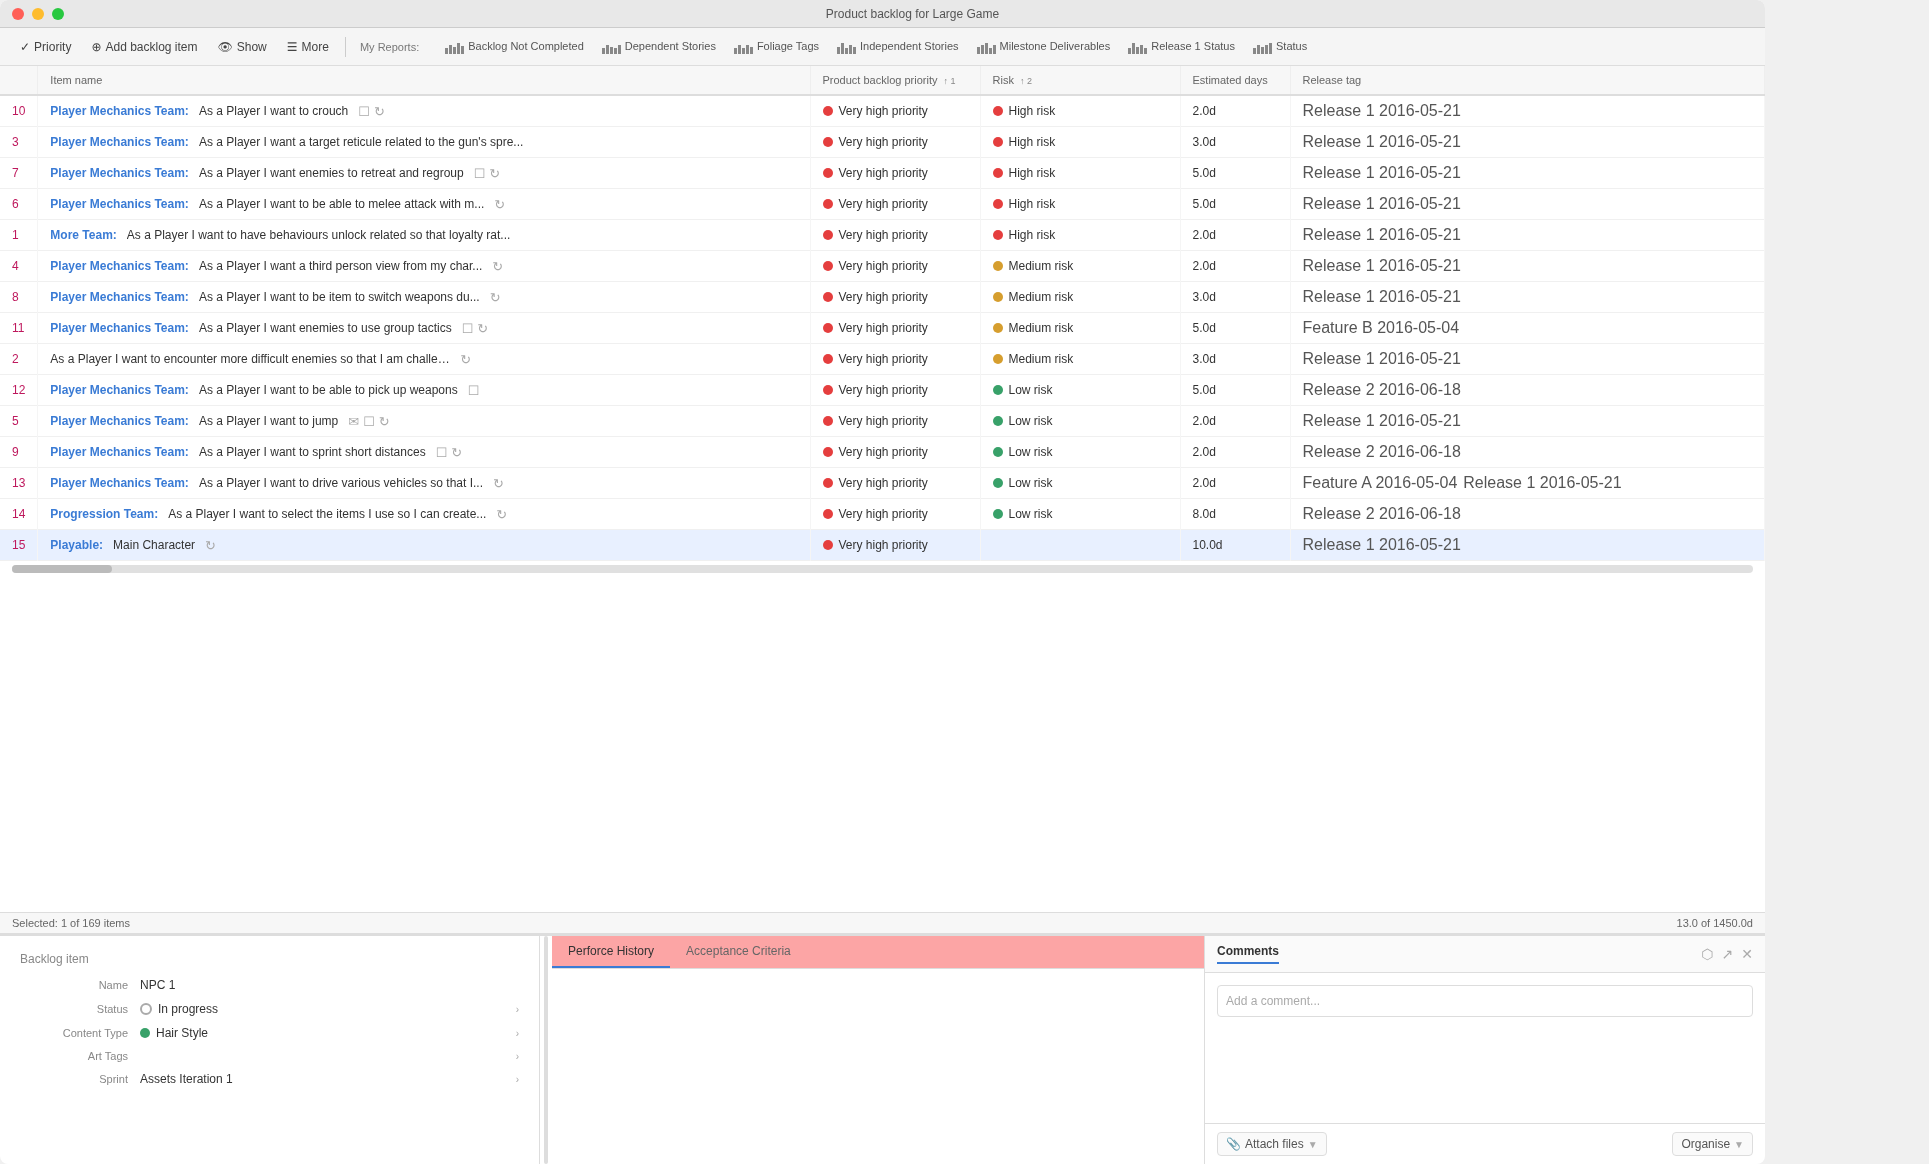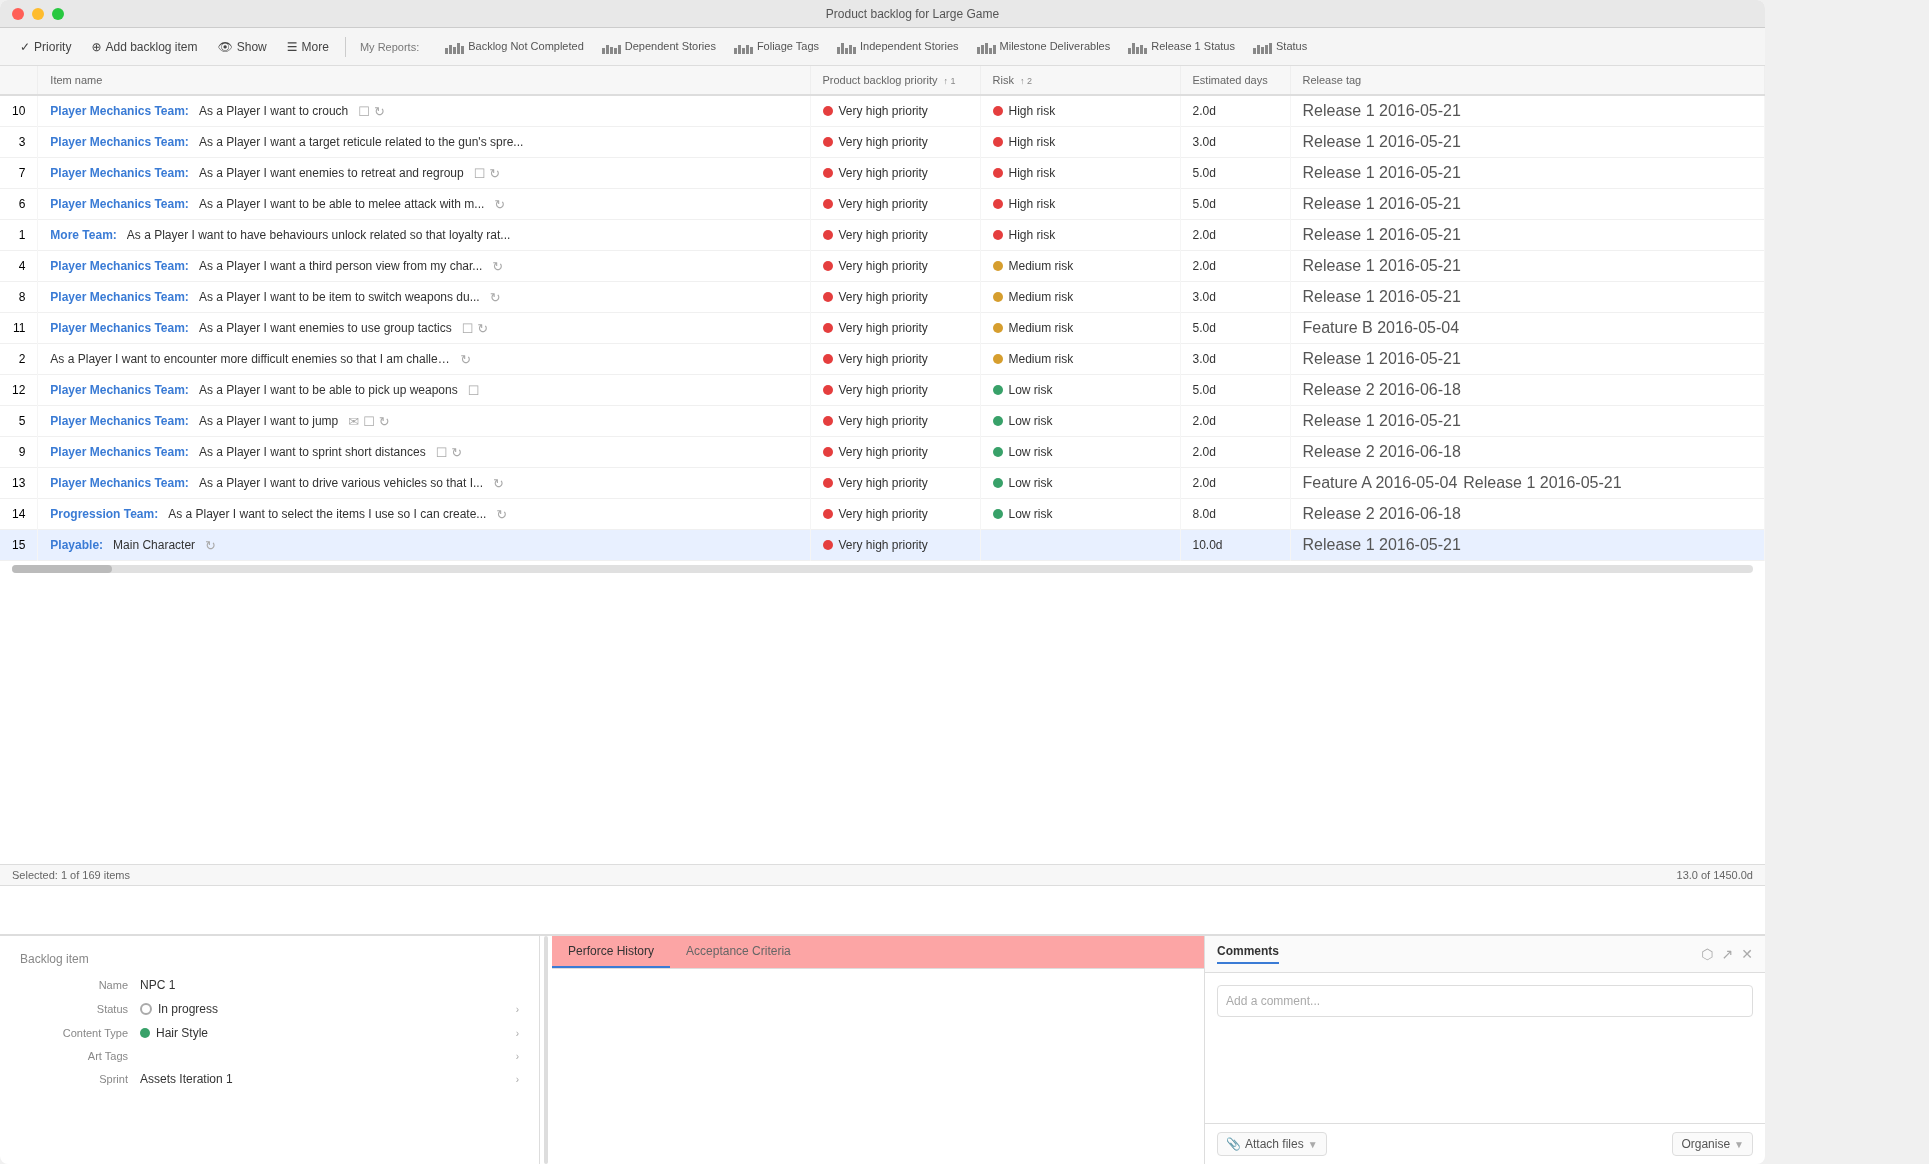--- a/index.html
+++ b/index.html
@@ -34,42 +34,42 @@
     .th-number { width: 30px; text-align: right; }
     .th-item { min-width: 560px; }
     .th-priority { width: 170px; }
     .th-risk { width: 200px; }
     .th-est { width: 110px; }
     .th-release { min-width: 300px; }
 
     .table tbody tr { border-bottom: 1px solid #f0f0f0; cursor: pointer; }
     .table tbody tr.selected { background: #e8f0ff; }
     .table td { padding: 6px 12px; font-size: 12px; vertical-align: middle; border-right: 1px solid #f5f5f5; }
-    .td-num { text-align: right; color: #000000; font-size: 11px; padding-right: 8px; }
+    .td-num { text-align: left; color: #be185d; font-size: 11px; padding-right: 8px; }
     .td-name { max-width: 560px; }
     .item-name { display: flex; align-items: center; gap: 10px; }
     .team-label { color: #3a7bd5; font-weight: 600; white-space: nowrap; }
     .item-text { color: #333; overflow: hidden; text-overflow: ellipsis; white-space: nowrap; max-width: 400px; }
     .item-icons { display: flex; gap: 4px; align-items: center; flex-shrink: 0; }
     .icon-small { font-size: 13px; color: #aaa; cursor: pointer; }
 
     .priority-cell { display: flex; align-items: center; gap: 6px; }
     .dot { width: 10px; height: 10px; border-radius: 50%; flex-shrink: 0; }
     .dot-red { background: #e53e3e; }
     .dot-yellow { background: #d69e2e; }
     .dot-green { background: #38a169; }
 
     .risk-cell { display: flex; align-items: center; gap: 6px; }
 
     .release-tags { display: flex; gap: 6px; flex-wrap: wrap; }
     .release-tag { font-size: 16px; color: #555; white-space: nowrap; }
 
     .status-bar { background: #f7f7f7; padding: 4px 12px; font-size: 11px; color: #666; display: flex; justify-content: space-between; border-bottom: 1px solid #ddd; flex-shrink: 0; }
 
-    .bottom-panel { height: 230px; display: flex; border-top: 2px solid #ddd; flex-shrink: 0; margin-top: 48px; }
+    .bottom-panel { height: 230px; display: flex; border-top: 2px solid #ddd; flex-shrink: 0; }
     .detail-panel { width: 540px; padding: 16px 20px; border-right: 1px solid #ddd; overflow-y: auto; flex-shrink: 0; }
     .detail-panel h3 { font-size: 12px; color: #888; font-weight: 500; margin-bottom: 12px; }
     .detail-row { display: flex; align-items: center; margin-bottom: 10px; }
     .detail-label { width: 120px; text-align: right; font-size: 11px; color: #888; flex-shrink: 0; padding-right: 12px; }
     .detail-value { display: flex; align-items: center; gap: 6px; font-size: 12px; flex: 1; }
     .detail-arrow { font-size: 10px; color: #aaa; margin-left: auto; }
     .status-circle { width: 12px; height: 12px; border-radius: 50%; border: 2px solid #aaa; flex-shrink: 0; }
     .content-dot { width: 10px; height: 10px; border-radius: 50%; background: #38a169; flex-shrink: 0; }
     .detail-scrollbar { width: 4px; background: #ddd; border-radius: 2px; margin: 0 4px; }
 

